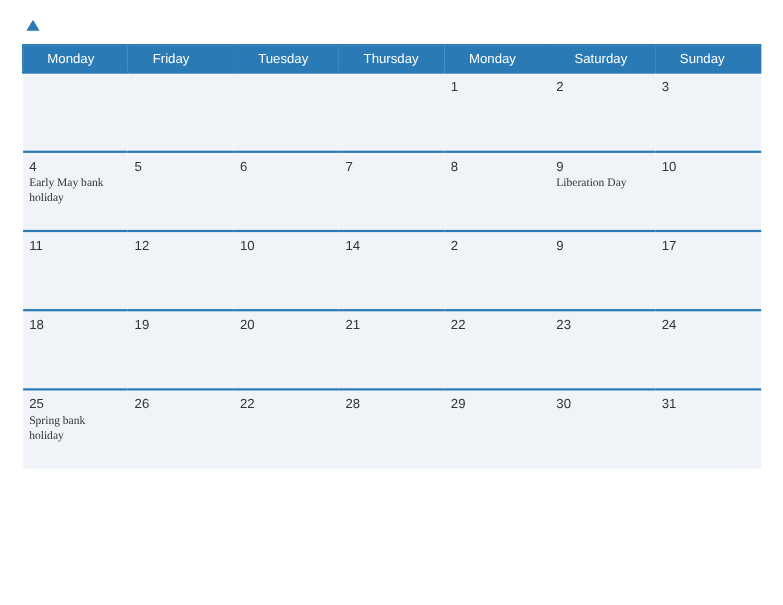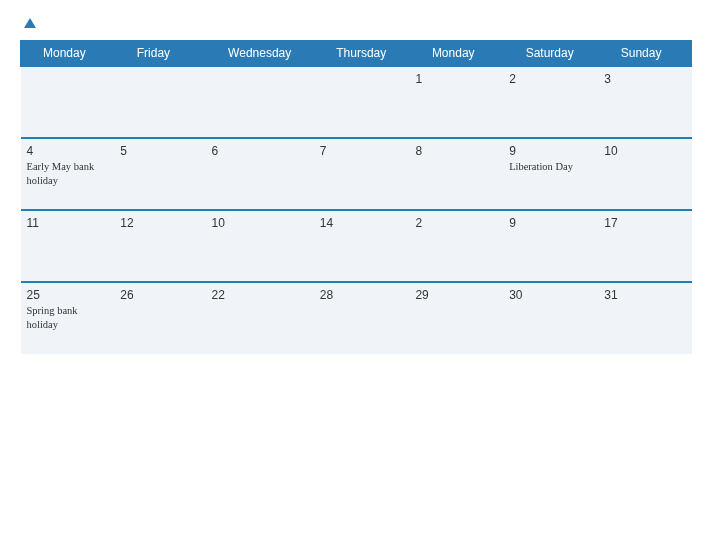--- a/index.html
+++ b/index.html
@@ -124,21 +124,21 @@
     </div>
     <div class="title"></div>
     <div class="region"></div>
   </div>
 
   <table class="calendar">
     <thead>
       <tr>
       <th>Monday</th>
           <th>Friday</th>
-          <th>Wednesday</th>
+          <th>Tuesday</th>
           <th>Thursday</th>
           <th>Monday</th>
           <th>Saturday</th>
           <th>Sunday</th>
         </tr>
     </thead>
     <tbody id="calendar-body">
     <tr>
           <td></td>
           <td></td>
@@ -193,20 +193,43 @@
             <span class="day-num">14</span>
           </td>
           <td>
             <span class="day-num">2</span>
           </td>
           <td>
             <span class="day-num">9</span>
           </td>
           <td>
             <span class="day-num">17</span>
+          </td>
+        </tr>
+        <tr>
+          <td>
+            <span class="day-num">18</span>
+          </td>
+          <td>
+            <span class="day-num">19</span>
+          </td>
+          <td>
+            <span class="day-num">20</span>
+          </td>
+          <td>
+            <span class="day-num">21</span>
+          </td>
+          <td>
+            <span class="day-num">22</span>
+          </td>
+          <td>
+            <span class="day-num">23</span>
+          </td>
+          <td>
+            <span class="day-num">24</span>
           </td>
         </tr>
         <tr>
           <td>
             <span class="day-num">25</span>
             <span class="event-text">Spring bank holiday</span>
           </td>
           <td>
             <span class="day-num">26</span>
           </td>

